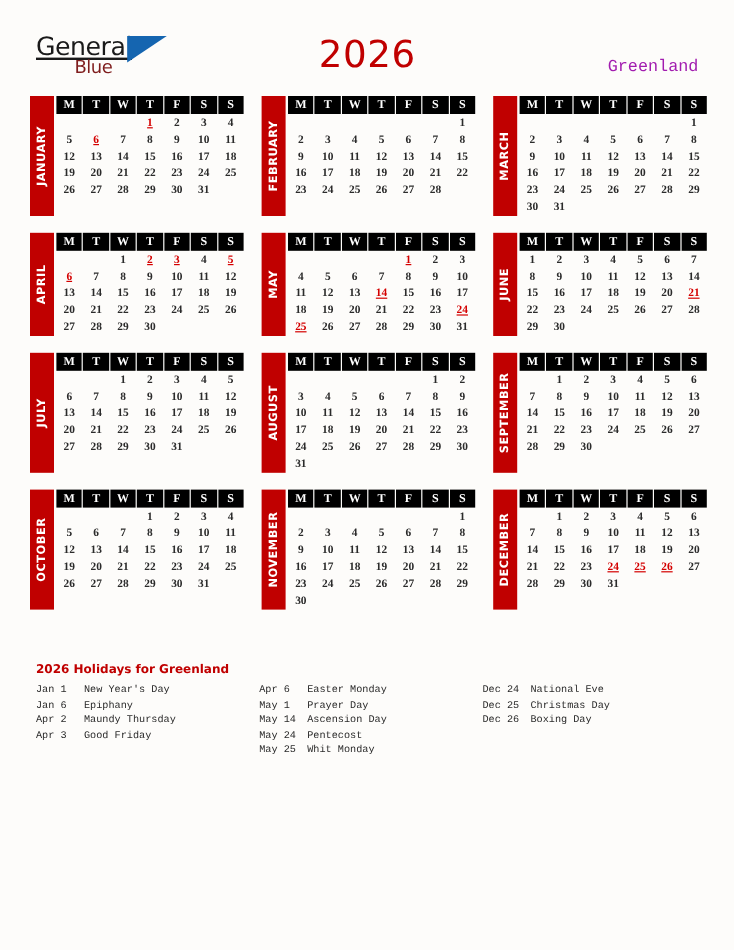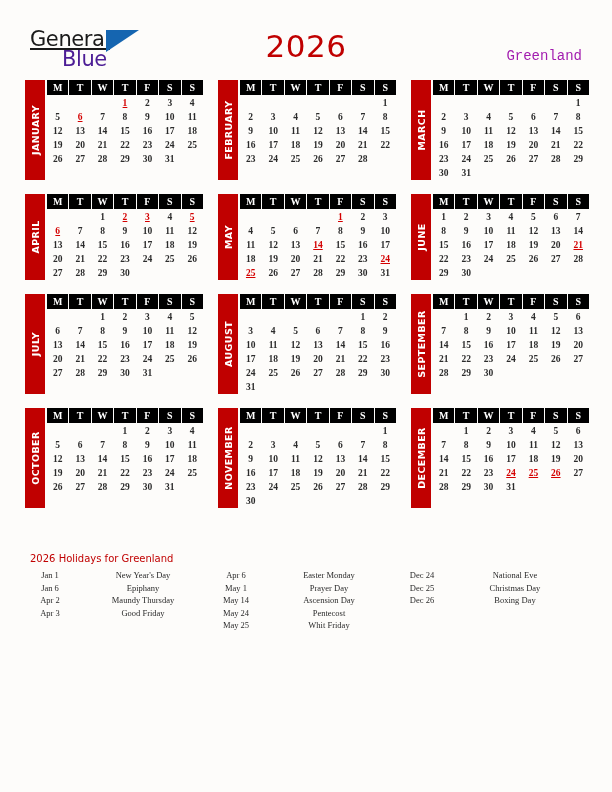--- a/index.html
+++ b/index.html
@@ -40,23 +40,23 @@
     font-family: "DejaVu Sans", sans-serif;
     font-size: 21px;
     letter-spacing: -0.4px;
     color: #1a1a1a;
     text-decoration: underline;
   }
   .logo-blue {
     position: absolute;
     left: 32px; top: 20px;
     font-family: "DejaVu Sans", sans-serif;
-    font-size: 21px;
+    font-size: 15px;
     letter-spacing: -0.4px;
-    color: #4c1d95;
+    color: #7f1d1d;
   }
   .logo-triangle {
     position: absolute;
     left: 76px; top: 3px;
     width: 0; height: 0;
     border-left: 33px solid #1565b0;
     border-bottom: 22px solid transparent;
   }
   .year {
     position: absolute;
@@ -157,37 +157,36 @@
   
   .holidays {
     position: absolute;
     left: 30px;
     top: 553px;
     width: 560px;
   }
   .holidays-title {
     font-family: "DejaVu Sans", sans-serif;
     font-size: 10px;
-    font-weight: normal;
+    font-weight: bold;
     color: #c00000;
     margin-bottom: 5px;
   }
   .holiday-cols {
     display: flex;
   }
   .holiday-col {
     width: 186px;
   }
   .holiday-item {
     display: flex;
-    font-family: Liberation Serif, serif;
+    font-family: Liberation Mono, monospace;
     font-size: 8.5px;
     color: #2b2b2b;
     line-height: 12.6px;
-    text-align: center;
   }
   .holiday-date {
     width: 40px;
     flex: 0 0 40px;
   }
   .holiday-label {
     flex: 1 1 auto;
   }
 </style>
 </head>
@@ -1032,21 +1031,21 @@
           <div class="holiday-item">
             <div class="holiday-date">May 14</div>
             <div class="holiday-label">Ascension Day</div>
           </div>
           <div class="holiday-item">
             <div class="holiday-date">May 24</div>
             <div class="holiday-label">Pentecost</div>
           </div>
           <div class="holiday-item">
             <div class="holiday-date">May 25</div>
-            <div class="holiday-label">Whit Friday</div>
+            <div class="holiday-label">Whit Monday</div>
           </div>
         </div>
         <div class="holiday-col">
           <div class="holiday-item">
             <div class="holiday-date">Dec 24</div>
             <div class="holiday-label">National Eve</div>
           </div>
           <div class="holiday-item">
             <div class="holiday-date">Dec 25</div>
             <div class="holiday-label">Christmas Day</div>

